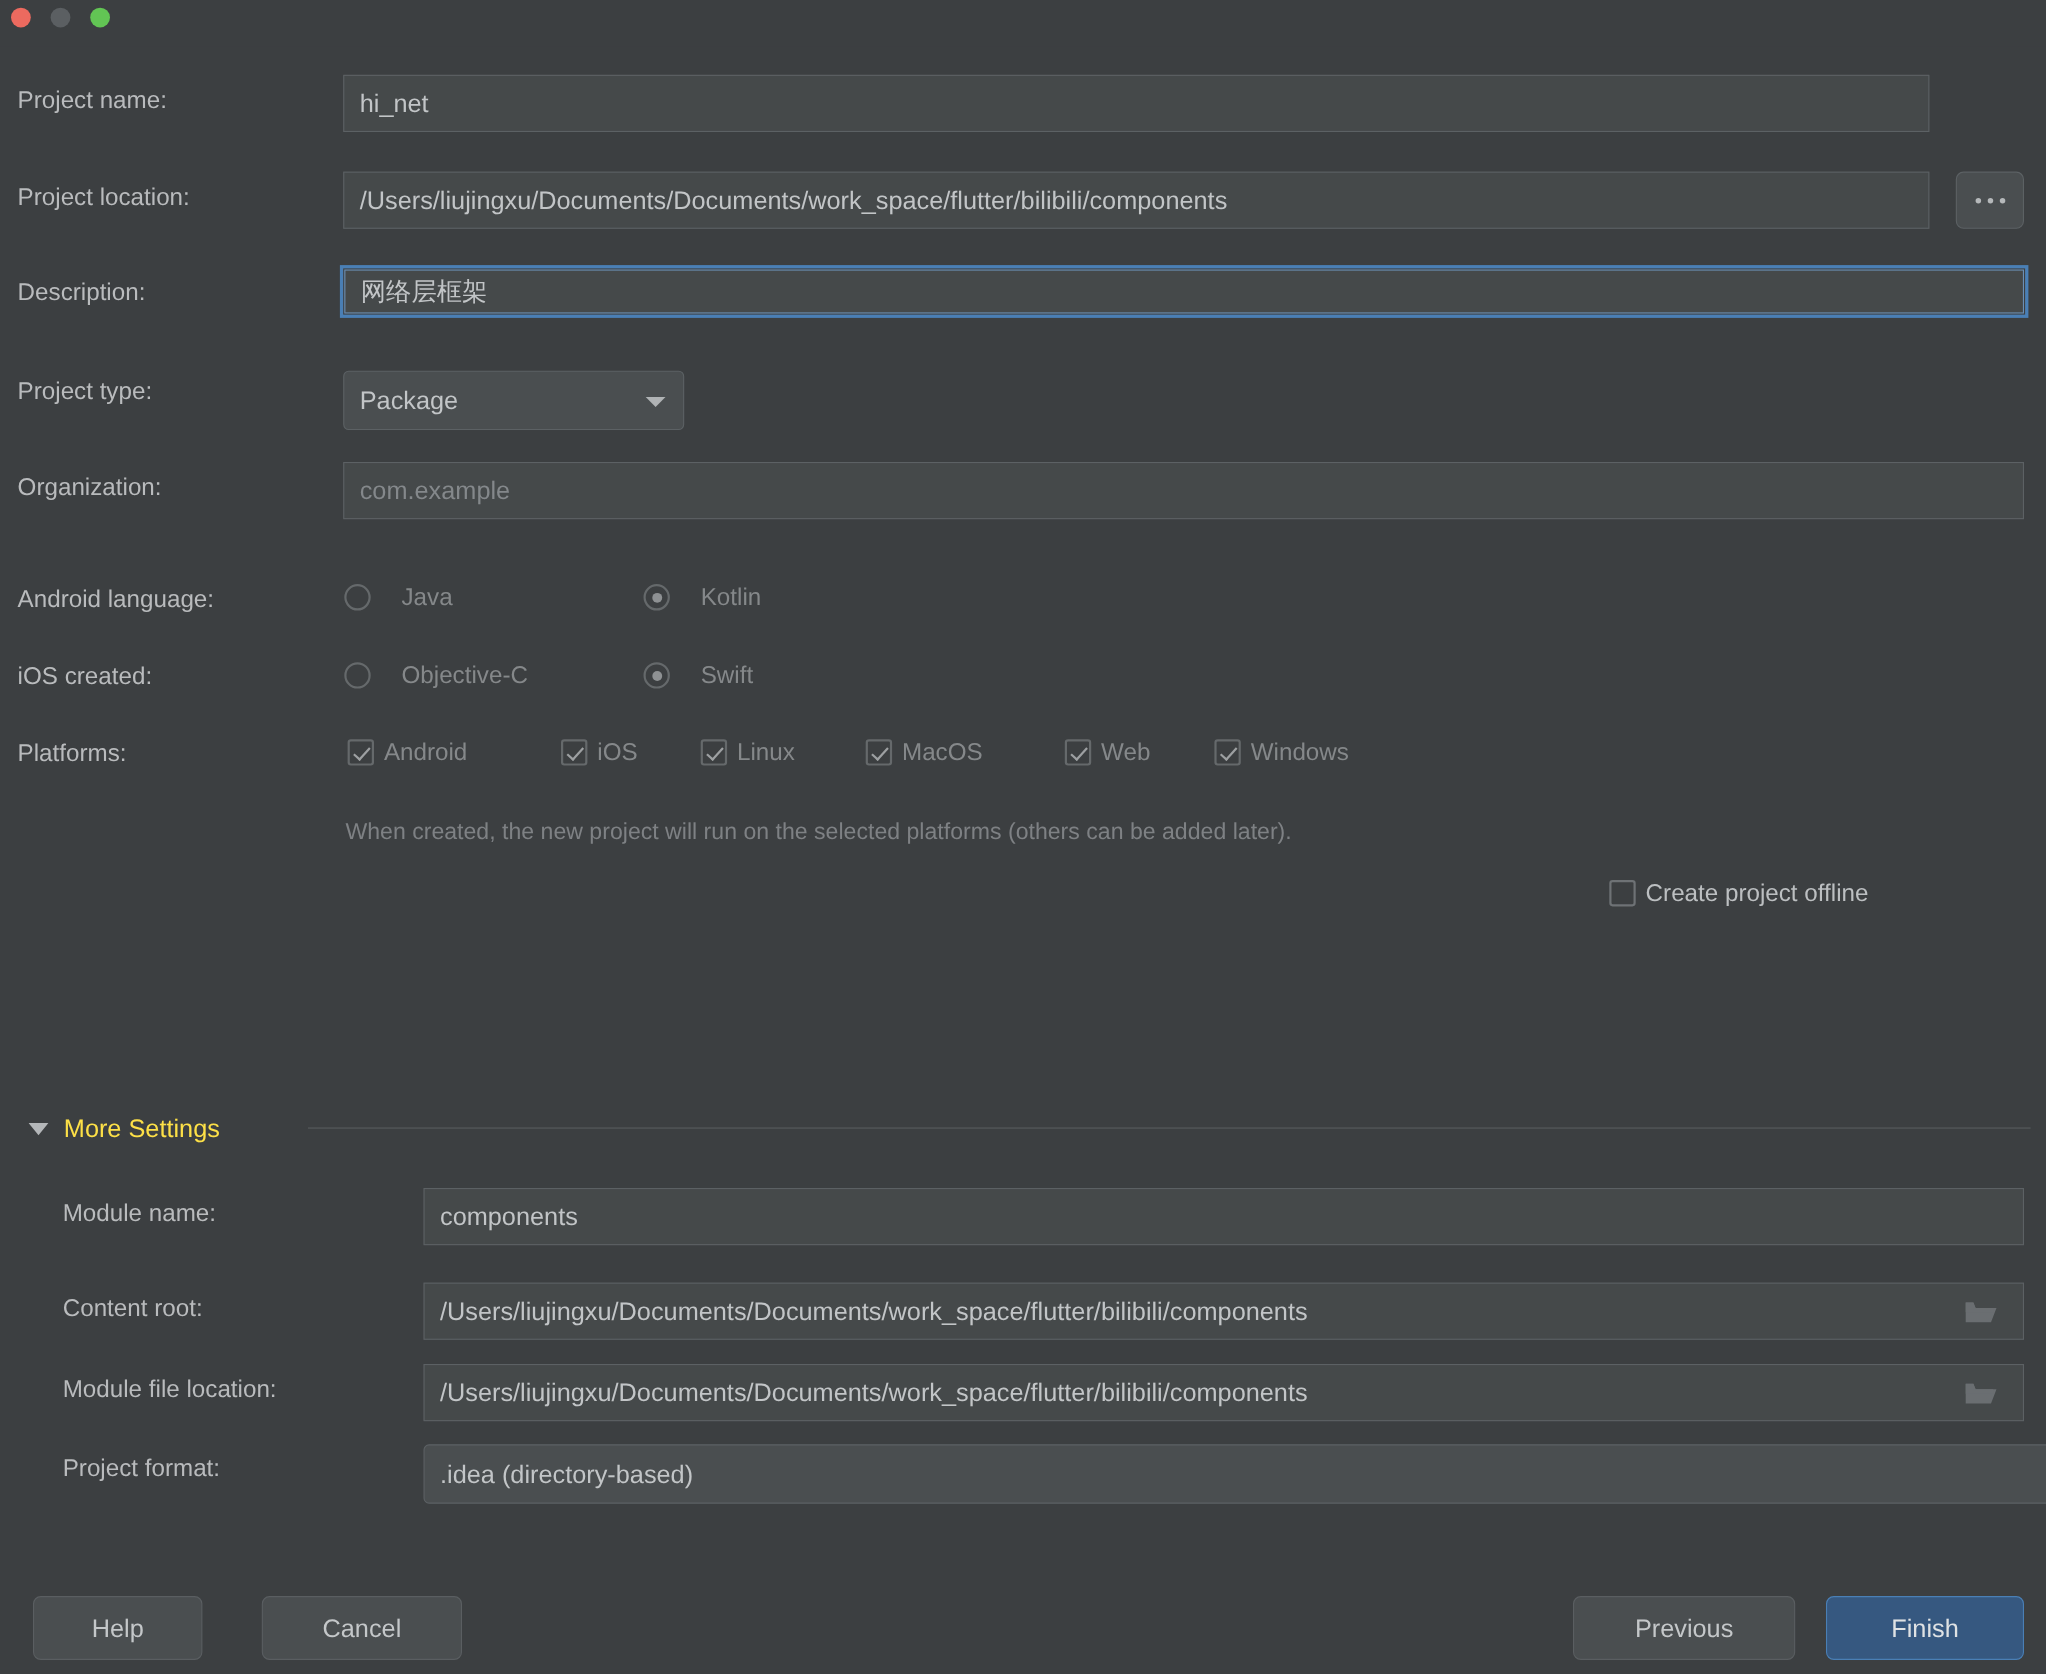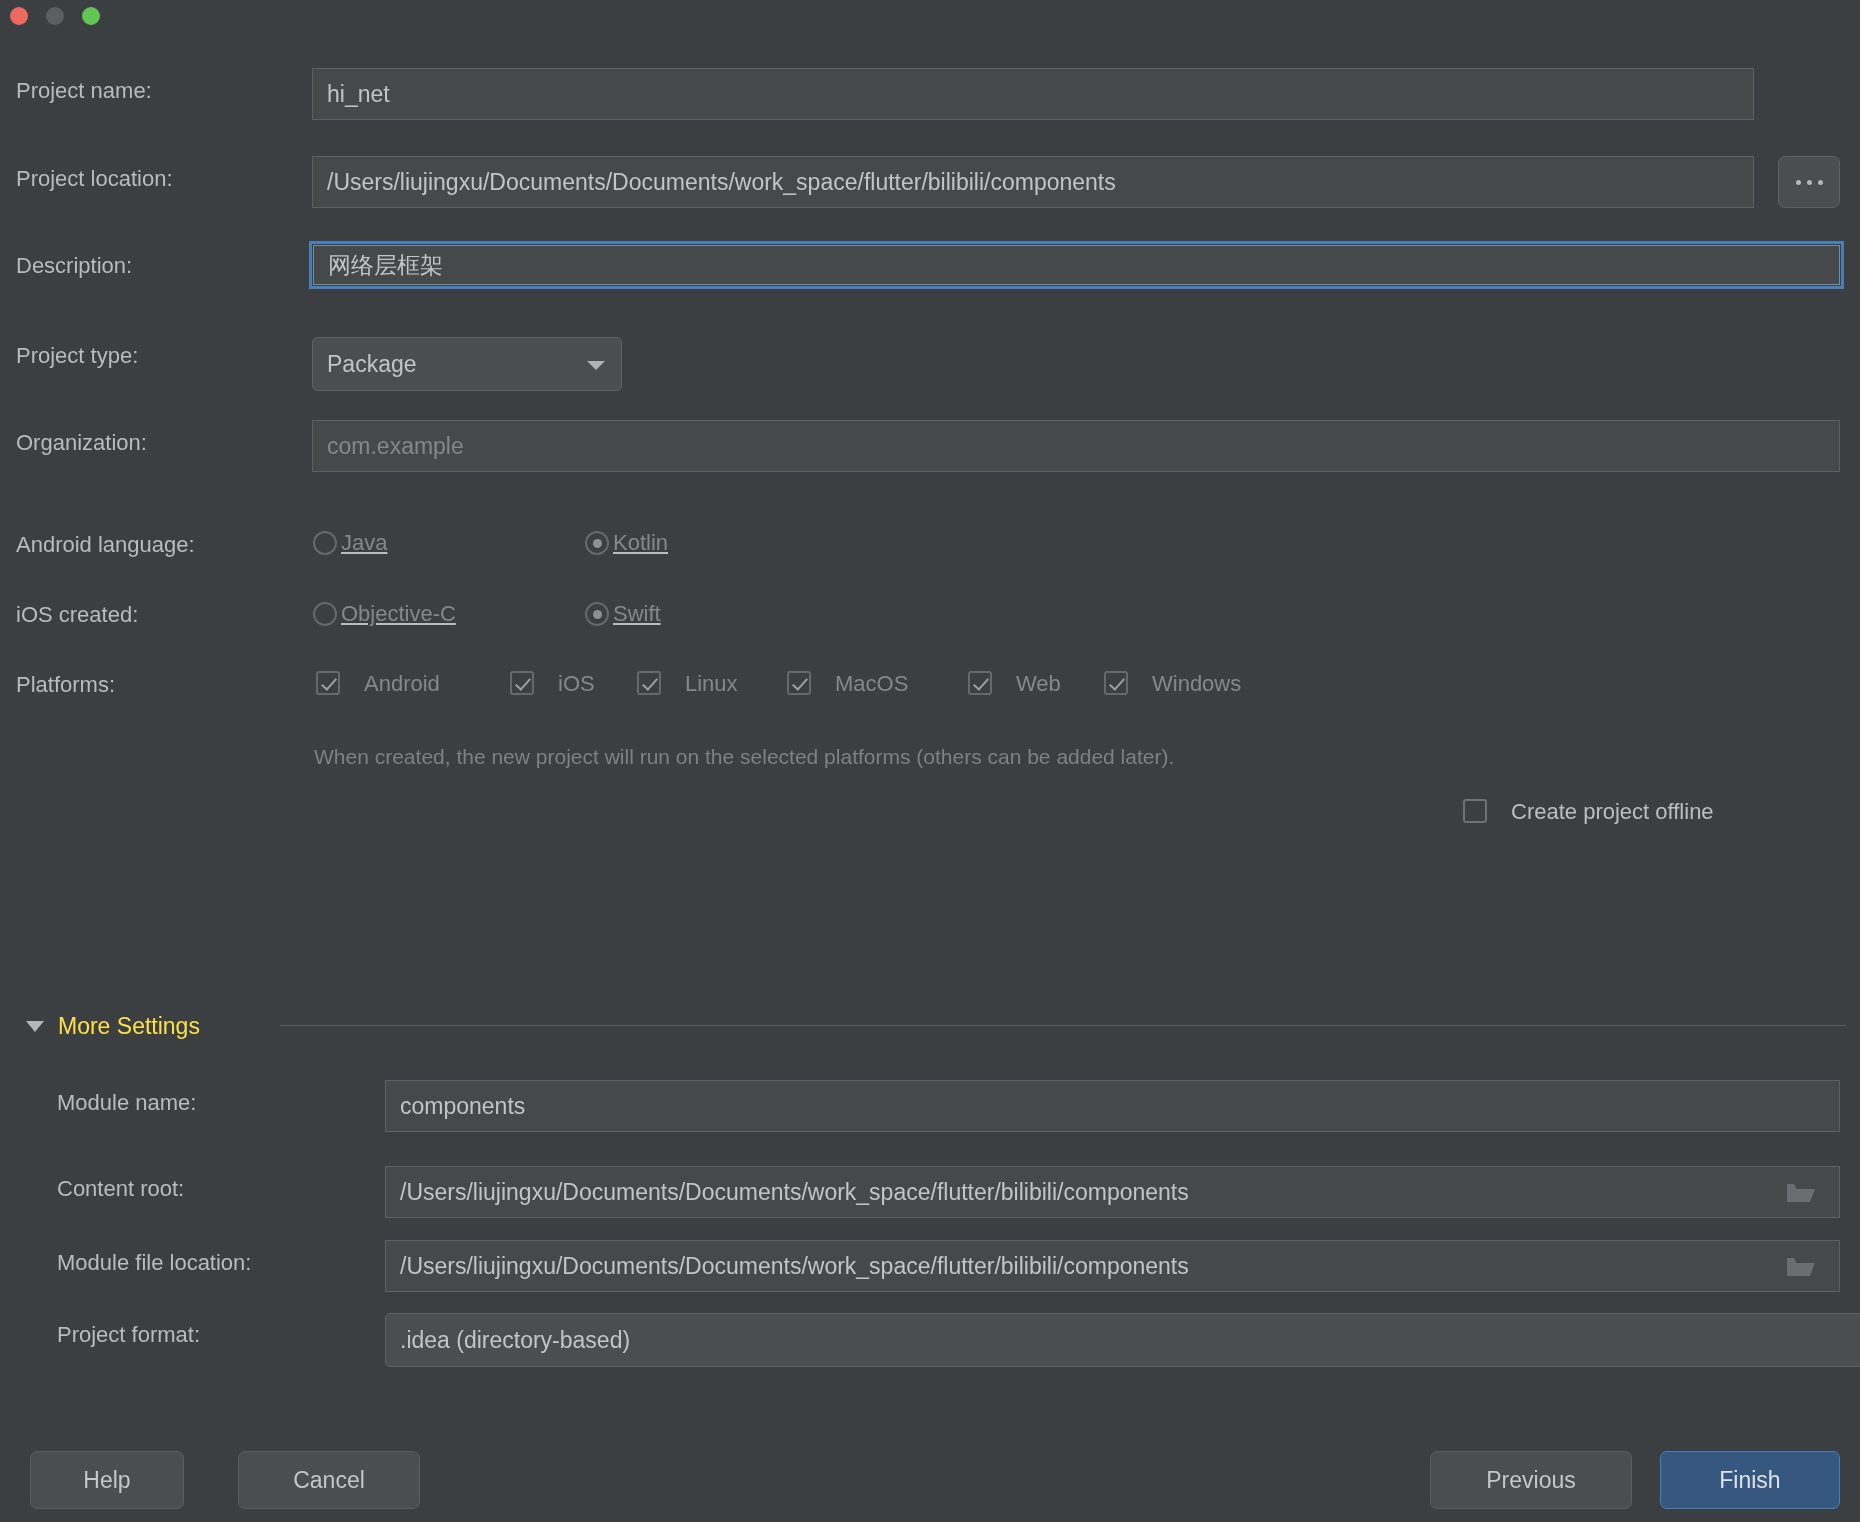--- a/index.html
+++ b/index.html
@@ -88,36 +88,36 @@
     display: flex; align-items: center; justify-content: center;
     gap: 6px;
   }
   .browse-btn i {
     width: 5px; height: 5px; border-radius: 50%;
     background: #b5b8ba; display: block;
   }
 
   
   .radio {
-    position: absolute; display: flex; align-items: center; gap: 4px; text-decoration: underline;
+    position: absolute; display: flex; align-items: center; gap: 28px;
   }
   .radio .rb {
     width: 24px; height: 24px; border-radius: 50%;
     border: 2px solid #65696b; background: transparent;
     display: flex; align-items: center; justify-content: center;
     flex: none;
   }
   .radio .rb.on::after {
     content: ""; width: 9px; height: 9px; border-radius: 50%;
     background: #8e9193; display: block;
   }
   .radio .rtext { font-size: 22px; color: #85888a; white-space: nowrap; }
 
   
-  .check { position: absolute; display: flex; gap: 24px; }
+  .check { position: absolute; display: flex; align-items: center; gap: 9px; }
   .check .cb {
     width: 24px; height: 24px; border-radius: 3px;
     border: 2px solid #65696b; background: transparent;
     position: relative; flex: none;
   }
   .check .cb.on::after {
     content: "";
     position: absolute; left: 7px; top: 2px;
     width: 6px; height: 13px;
     border: solid #9da0a2; border-width: 0 2px 2px 0;

